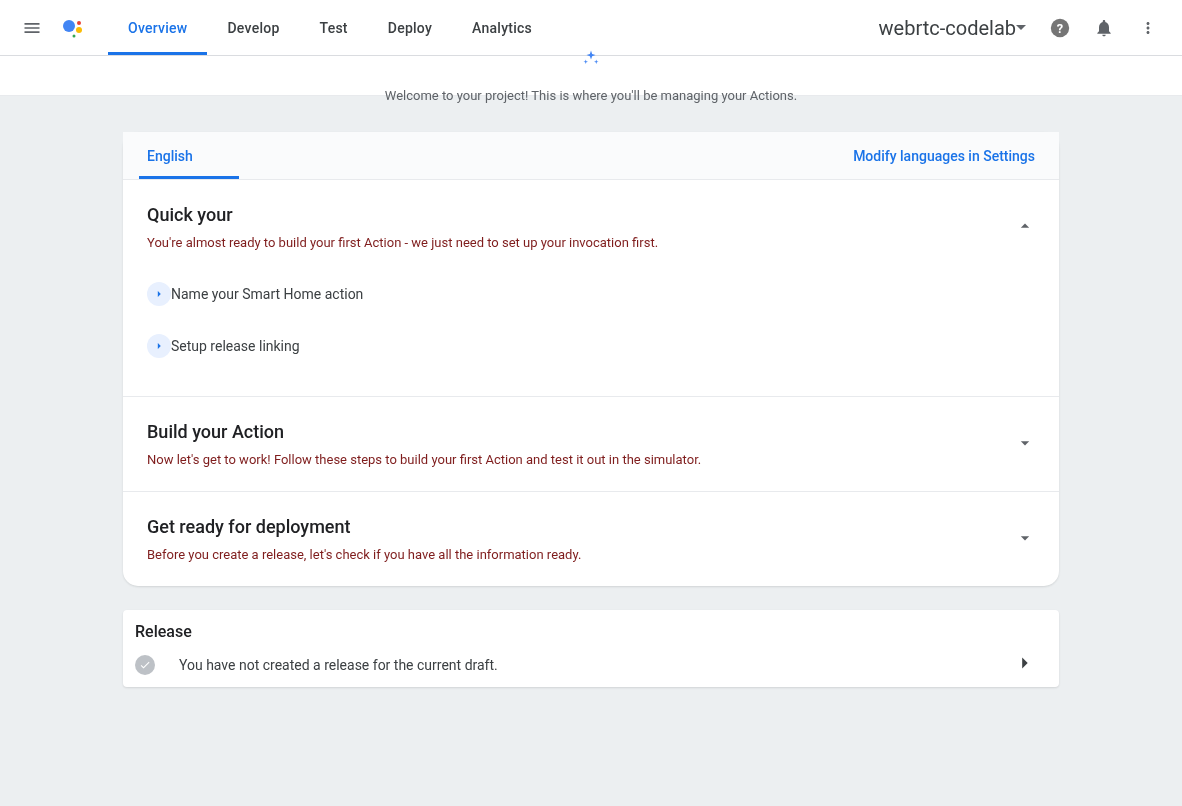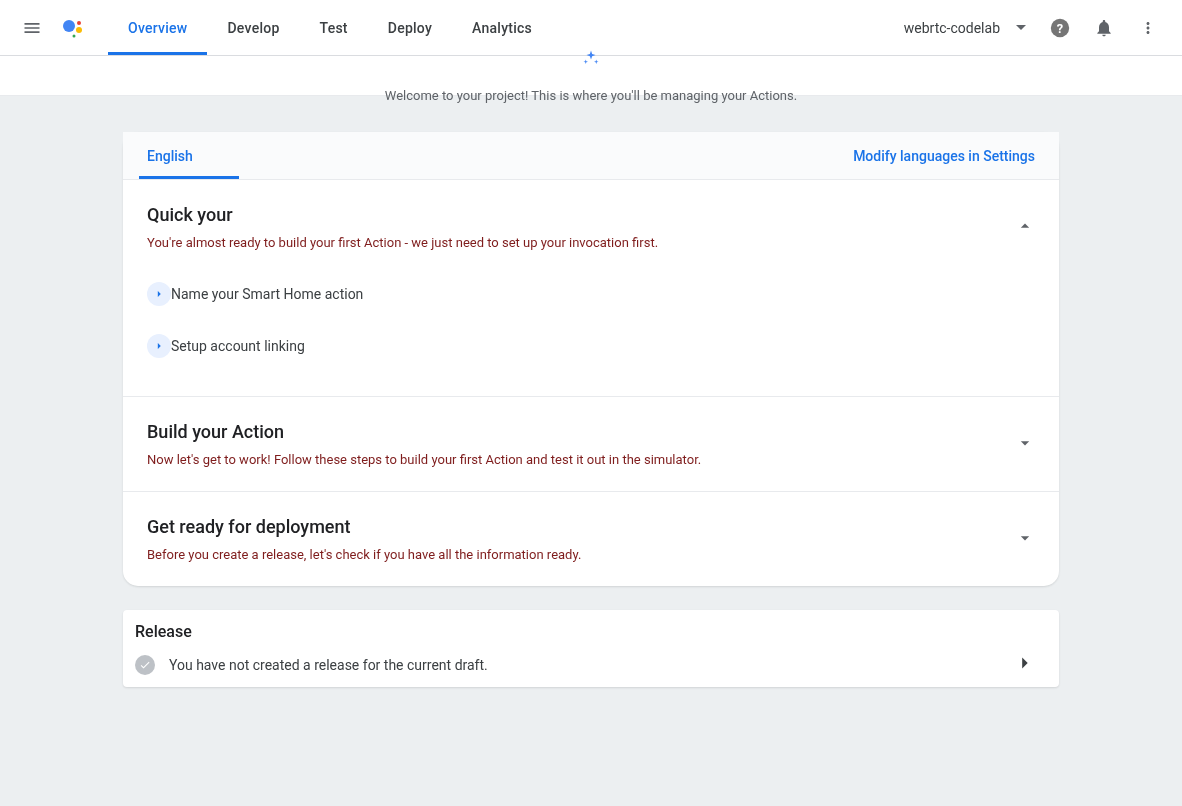--- a/index.html
+++ b/index.html
@@ -47,23 +47,23 @@
     position: absolute;
     bottom: 0; left: 0; right: 0;
     height: 3px;
     background: #1a73e8;
   }
   .header-spacer { flex: 1; }
   .project-dropdown {
     display: flex; align-items: center;
     padding: 0 12px;
     cursor: pointer;
-    font-size: 14px;
+    font-size: 20px;
     color: #3c4043;
-    gap: 16px;
+    gap: 0;
     justify-content: center;
   }
   .header-icon {
     width: 44px; height: 44px;
     display: flex; align-items: center; justify-content: center;
     cursor: pointer; border-radius: 50%;
     color: #5f6368;
   }
   .banner {
     display: flex; align-items: center; justify-content: center;
@@ -166,21 +166,21 @@
     position: relative;
   }
   .release-title {
     font-size: 16px;
     font-weight: 500;
     color: #202124;
     margin-bottom: 14px;
   }
   .release-row {
     display: flex; align-items: center;
-    gap: 14px;
+    gap: 24px;
   }
   .check-icon {
     width: 20px; height: 20px;
     border-radius: 50%;
     background: #bdc1c6;
     display: flex; align-items: center; justify-content: center;
     color: #fff;
   }
   .release-text { color: #3c4043; font-size: 14px; }
 </style>
@@ -266,21 +266,21 @@
               </svg>
           </div>
           <div class="step-label">Name your Smart Home action</div>
         </div>
         <div class="step">
           <div class="step-icon">
             <svg width="14" height="14" viewBox="0 0 24 24">
                 <path fill="currentColor" d="M10 17l5-5-5-5v10z"></path>
               </svg>
           </div>
-          <div class="step-label">Setup account linking</div>
+          <div class="step-label">Setup release linking</div>
         </div>
       </div>
     </div>
 
     <div class="section">
       <div class="section-title">Build your Action</div>
       <div class="section-sub">Now let's get to work! Follow these steps to build your first Action and test it out in the simulator.</div>
       <div class="chevron">
         <svg width="20" height="20" viewBox="0 0 24 24">
             <path fill="currentColor" d="M7 10l5 5 5-5z"></path>

